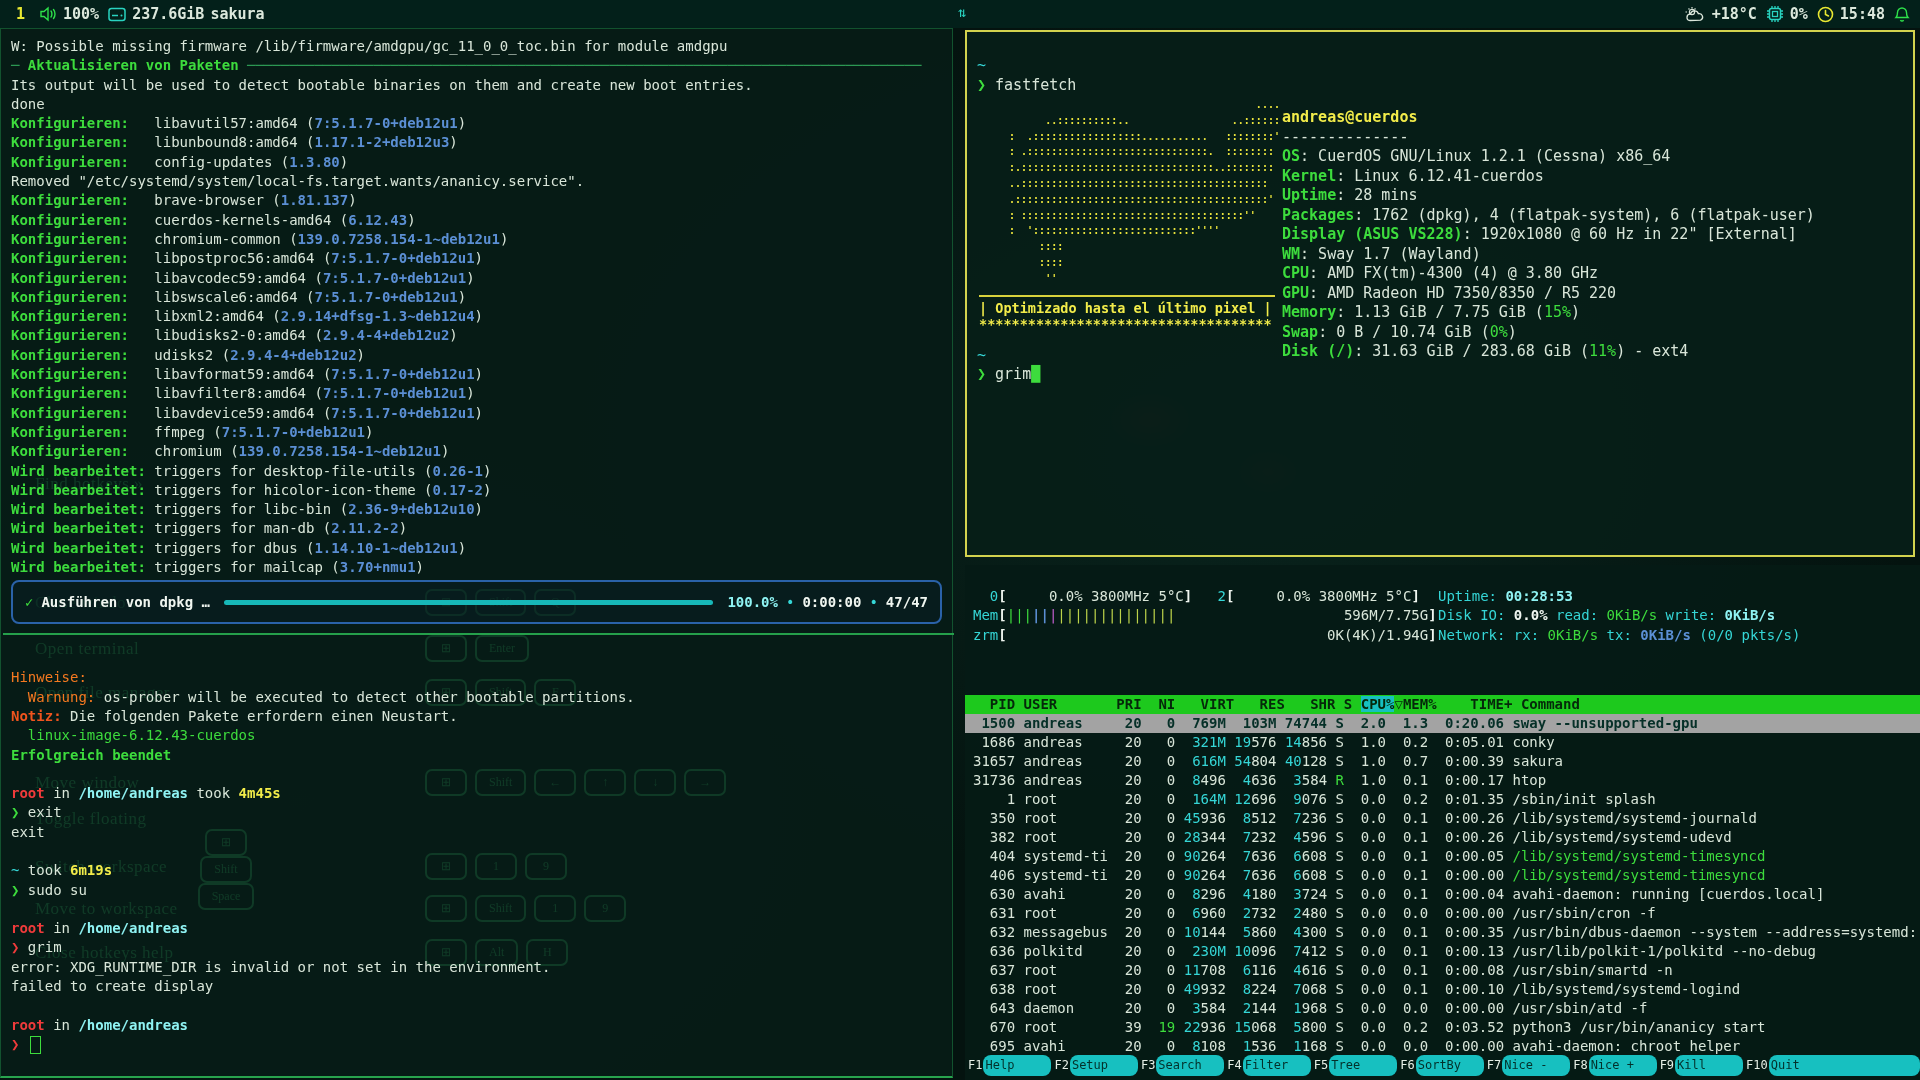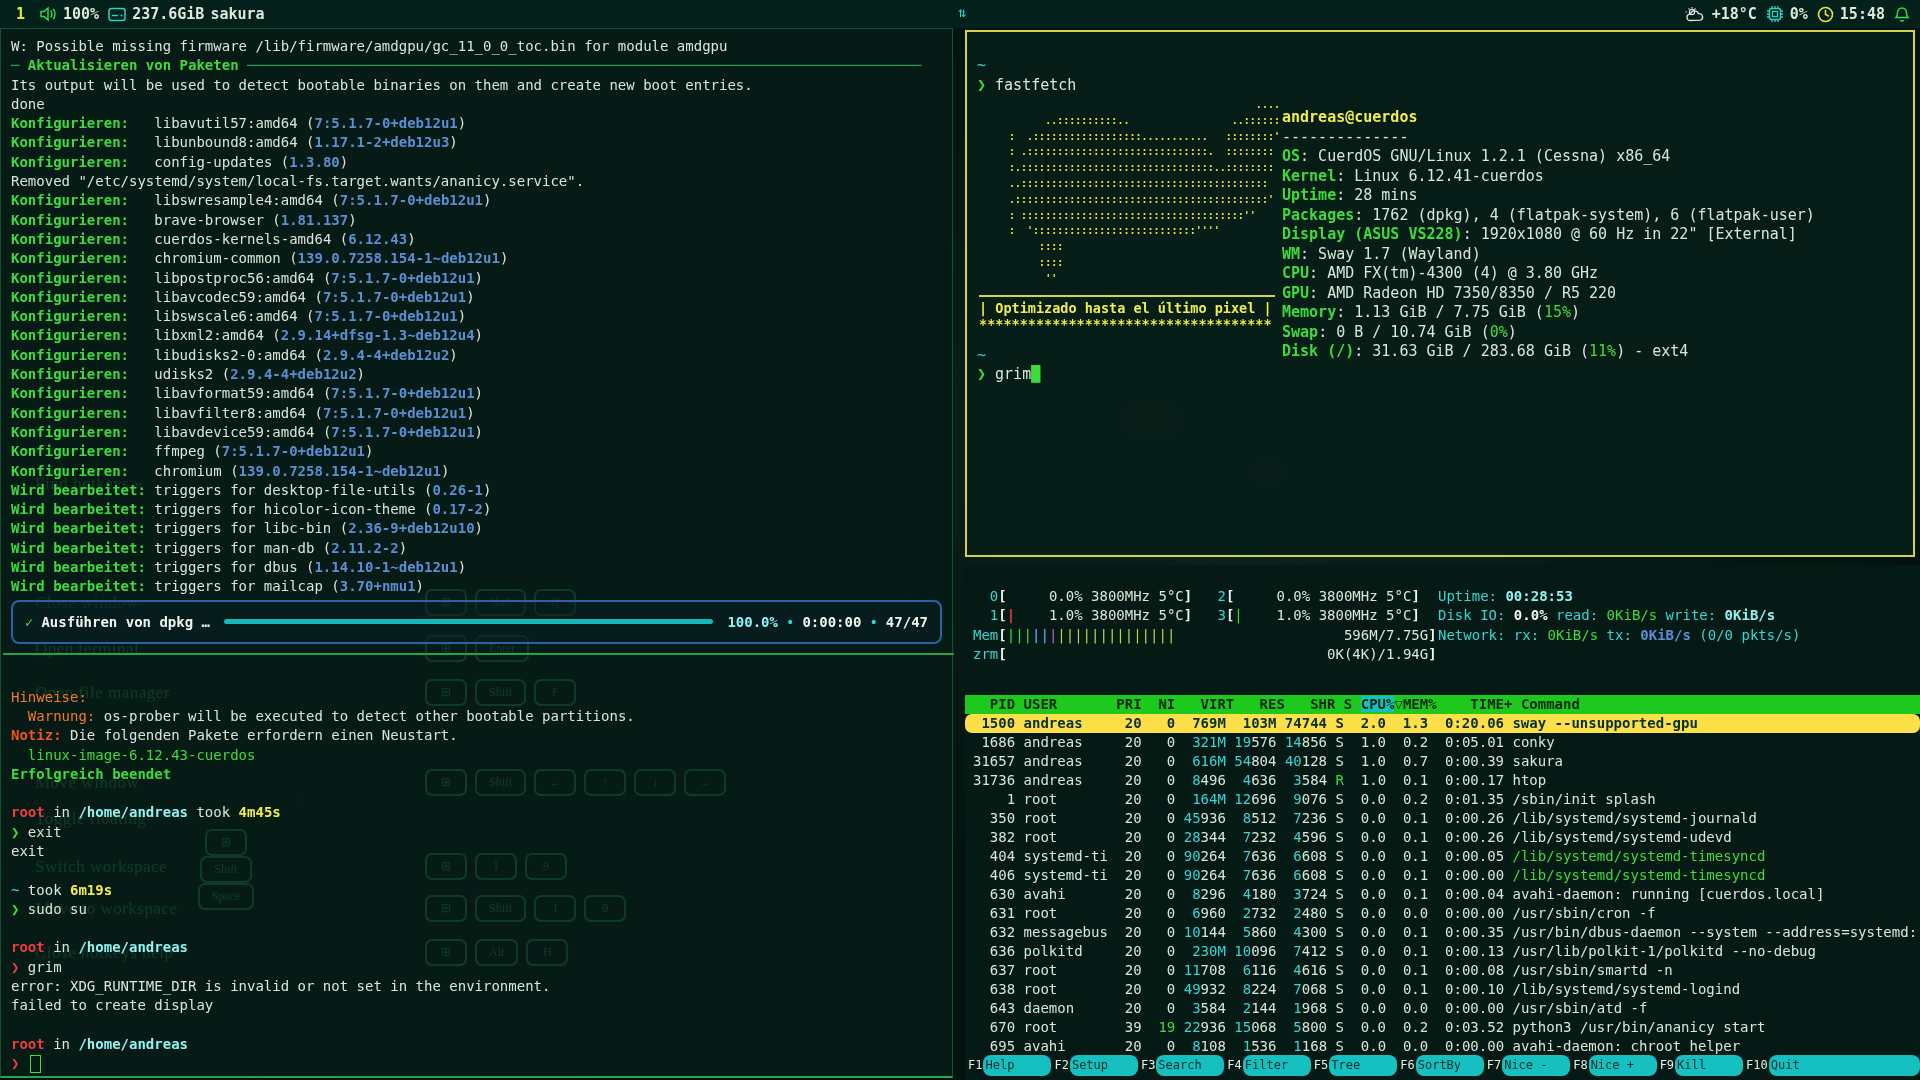--- a/index.html
+++ b/index.html
@@ -60,21 +60,21 @@
   .htop-win{position:absolute;left:965px;top:565px;width:955px;height:515px;box-sizing:border-box;
     background:rgba(5,26,21,.95);z-index:2;overflow:hidden;}
   .htop-win .tl{font-size:14px;height:19.3px;line-height:19.3px;}
   .meters{position:absolute;left:8px;top:22px;}
   .sysinfo{position:absolute;left:473px;top:22px;}
   .ptable{position:absolute;left:0;top:130px;width:100%;}
   .ptable .tl{height:19px;line-height:19px;padding-left:8px;}
   .phdr{background:#1dc91d;}
   .phdr span{color:#05280a;font-weight:bold;}
   .phdr .hsel{background:#17c0c0;margin-top:23px;}
-  .row-sel{background:#fde047;border-radius:7px;}
+  .row-sel{background:#a3a3a3;}
   .row-sel span{color:#063028 !important;font-weight:bold;}
   .fbar{position:absolute;left:0;bottom:4px;width:100%;display:flex;font-size:12px;height:21px;line-height:21px;}
   .fk-key{color:#e6efe6;padding:0 1px 0 3px;white-space:pre;}
   .fk-label{background:#17c0c0;color:#03302a;min-width:64px;white-space:pre;padding:0 2px;border-radius:8px;}
   .fk-grow{flex:1;}
 </style>
 </head>
 <body>
 
 <div class="topbar">
@@ -201,21 +201,20 @@
   <div class="fg">
     <div id="left-lines">
         <div class="tl"><span class="w">W: Possible missing firmware /lib/firmware/amdgpu/gc_11_0_0_toc.bin for module amdgpu</span></div>
         <div class="tl"><span class="gd">─ </span><span class="gb">Aktualisieren von Paketen</span><span class="gd"> ────────────────────────────────────────────────────────────────────────────────</span></div>
         <div class="tl"><span class="w">Its output will be used to detect bootable binaries on them and create new boot entries.</span></div>
         <div class="tl"><span class="w">done</span></div>
         <div class="tl"><span class="gb">Konfigurieren:</span><span class="w">   libavutil57:amd64 (</span><span class="b">7:5.1.7-0+deb12u1</span><span class="w">)</span></div>
         <div class="tl"><span class="gb">Konfigurieren:</span><span class="w">   libunbound8:amd64 (</span><span class="b">1.17.1-2+deb12u3</span><span class="w">)</span></div>
         <div class="tl"><span class="gb">Konfigurieren:</span><span class="w">   config-updates (</span><span class="b">1.3.80</span><span class="w">)</span></div>
         <div class="tl"><span class="w">Removed "/etc/systemd/system/local-fs.target.wants/ananicy.service".</span></div>
-        <div class="tl"><span class="gb">Konfigurieren:</span><span class="w">   libswresample4:amd64 (</span><span class="b">7:5.1.7-0+deb12u1</span><span class="w">)</span></div>
         <div class="tl"><span class="gb">Konfigurieren:</span><span class="w">   brave-browser (</span><span class="b">1.81.137</span><span class="w">)</span></div>
         <div class="tl"><span class="gb">Konfigurieren:</span><span class="w">   cuerdos-kernels-amd64 (</span><span class="b">6.12.43</span><span class="w">)</span></div>
         <div class="tl"><span class="gb">Konfigurieren:</span><span class="w">   chromium-common (</span><span class="b">139.0.7258.154-1~deb12u1</span><span class="w">)</span></div>
         <div class="tl"><span class="gb">Konfigurieren:</span><span class="w">   libpostproc56:amd64 (</span><span class="b">7:5.1.7-0+deb12u1</span><span class="w">)</span></div>
         <div class="tl"><span class="gb">Konfigurieren:</span><span class="w">   libavcodec59:amd64 (</span><span class="b">7:5.1.7-0+deb12u1</span><span class="w">)</span></div>
         <div class="tl"><span class="gb">Konfigurieren:</span><span class="w">   libswscale6:amd64 (</span><span class="b">7:5.1.7-0+deb12u1</span><span class="w">)</span></div>
         <div class="tl"><span class="gb">Konfigurieren:</span><span class="w">   libxml2:amd64 (</span><span class="b">2.9.14+dfsg-1.3~deb12u4</span><span class="w">)</span></div>
         <div class="tl"><span class="gb">Konfigurieren:</span><span class="w">   libudisks2-0:amd64 (</span><span class="b">2.9.4-4+deb12u2</span><span class="w">)</span></div>
         <div class="tl"><span class="gb">Konfigurieren:</span><span class="w">   udisks2 (</span><span class="b">2.9.4-4+deb12u2</span><span class="w">)</span></div>
         <div class="tl"><span class="gb">Konfigurieren:</span><span class="w">   libavformat59:amd64 (</span><span class="b">7:5.1.7-0+deb12u1</span><span class="w">)</span></div>
@@ -305,21 +304,20 @@
       <div class="tl"><span class="gb">GPU</span><span class="w">: AMD Radeon HD 7350/8350 / R5 220</span></div>
       <div class="tl"><span class="gb">Memory</span><span class="w">: 1.13 GiB / 7.75 GiB (</span><span class="g">15%</span><span class="w">)</span></div>
       <div class="tl"><span class="gb">Swap</span><span class="w">: 0 B / 10.74 GiB (</span><span class="g">0%</span><span class="w">)</span></div>
       <div class="tl"><span class="gb">Disk (/)</span><span class="w">: 31.63 GiB / 283.68 GiB (</span><span class="g">11%</span><span class="w">) - ext4</span></div>
     </div>
 </div>
 
 <div class="htop-win">
   <div class="meters">
       <div class="tl"><span class="w">  </span><span class="c">0</span><span class="wb">[</span><span class="w">     0.0% 3800MHz 5°C</span><span class="wb">]</span><span class="w">   </span><span class="c">2</span><span class="wb">[</span><span class="w">     0.0% 3800MHz 5°C</span><span class="wb">]</span></div>
-      <div class="tl"><span class="w">  </span><span class="c">1</span><span class="wb">[</span><span class="r">|</span><span class="w">    1.0% 3800MHz 5°C</span><span class="wb">]</span><span class="w">   </span><span class="c">3</span><span class="wb">[</span><span class="g">|</span><span class="w">    1.0% 3800MHz 5°C</span><span class="wb">]</span></div>
       <div class="tl"><span class="c">Mem</span><span class="wb">[</span><span class="g">|||</span><span class="b">||</span><span class="mg">|</span><span class="by">||||||||||||||</span><span class="w">                    </span><span class="w">596M/7.75G</span><span class="wb">]</span></div>
       <div class="tl"><span class="c">zrm</span><span class="wb">[</span><span class="w">                                      </span><span class="w">0K(4K)/1.94G</span><span class="wb">]</span></div>
     </div>
   <div class="sysinfo">
       <div class="tl"><span class="c">Uptime: </span><span class="cb">00:28:53</span></div>
       <div class="tl"><span class="c">Disk IO: </span><span class="wb">0.0%</span><span class="c"> read: </span><span class="g">0KiB/s</span><span class="c"> write: </span><span class="cb">0KiB/s</span></div>
       <div class="tl"><span class="c">Network: rx: </span><span class="g">0KiB/s</span><span class="c"> tx: </span><span class="b">0KiB/s</span><span class="c"> (0/0 pkts/s)</span></div>
     </div>
   <div class="ptable">
     <div class="tl phdr" id="phdr"><span>  PID USER       PRI  NI   VIRT   RES   SHR S </span><span class="hsel">CPU%</span><span>▽</span><span>MEM%    TIME+ Command</span></div>

